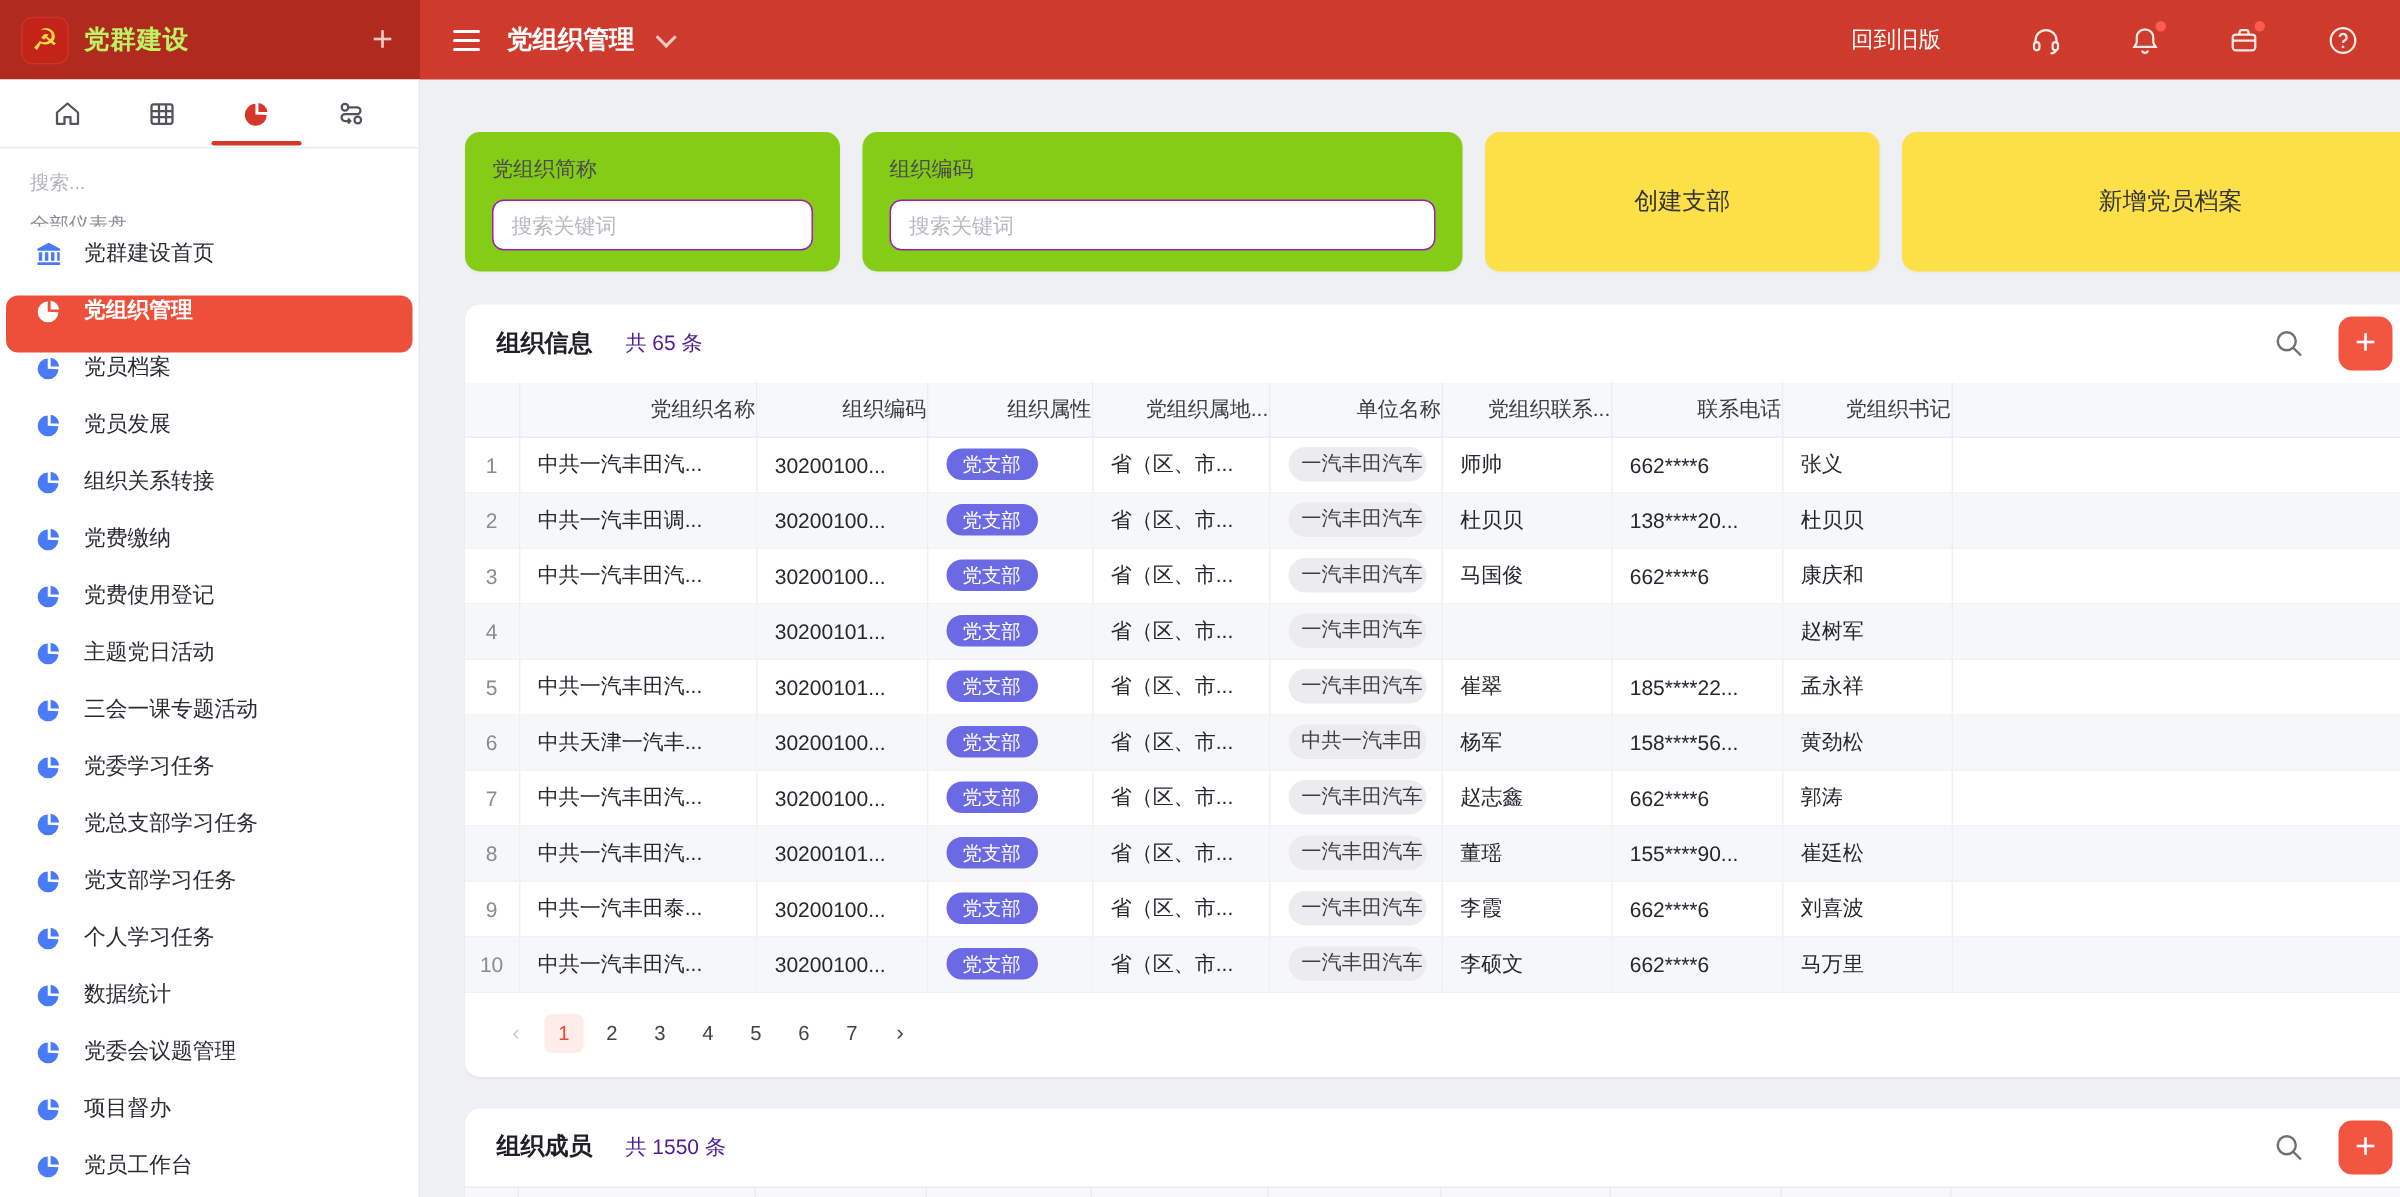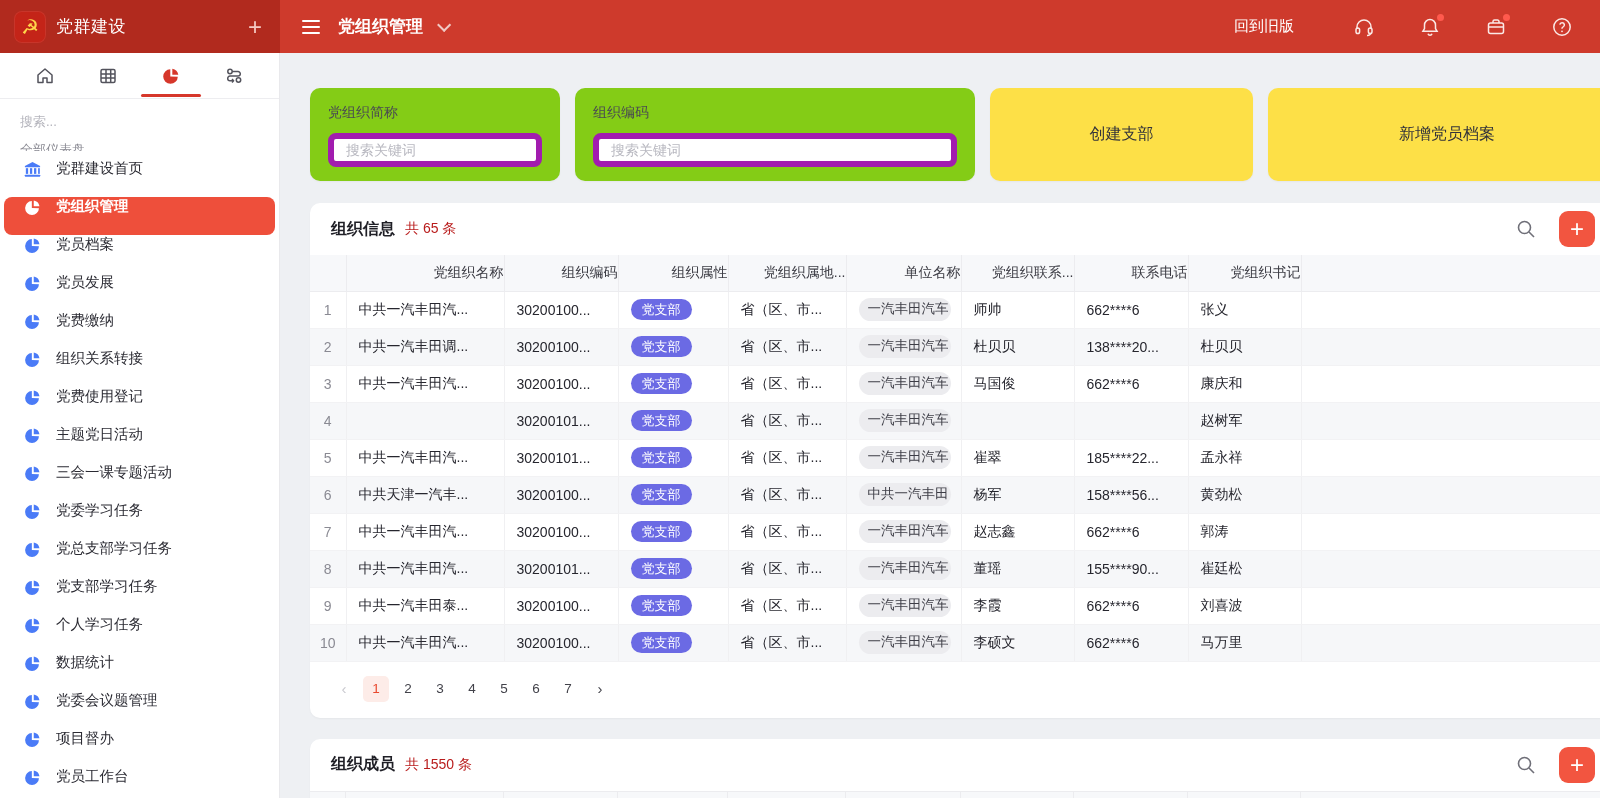--- a/index.html
+++ b/index.html
@@ -6,21 +6,21 @@
   html,body { width:1600px; height:798px; overflow:hidden; background:#eef0f3;
     font-family:"Liberation Sans","DejaVu Sans",sans-serif; }
 
   
   .topbar { display:flex; height:53px; }
   .topbar-left { width:280px; background:#b12a1e; display:flex; align-items:center;
     padding:0 18px 0 14px; gap:10px; flex-shrink:0; }
   .logo { width:32px; height:32px; border-radius:8px; background:#c42418;
     color:#ffd64a; font-size:20px; display:flex; align-items:center; justify-content:center;
     box-shadow:inset 0 0 0 1px rgba(255,255,255,.08); }
-  .app-title { color:#ffffff; font-size:17px; font-weight:normal; letter-spacing:.5px; flex:1; }
+  .app-title { color:#bef264; font-size:17px; font-weight:bold; letter-spacing:.5px; flex:1; }
   .tl-plus { color:#f5c9c3; font-size:24px; font-weight:300; line-height:1; cursor:pointer; }
   .topbar-main { flex:1; background:#ce3a2c; display:flex; align-items:center; padding:0 26px 0 22px; gap:12px; }
   .burger { display:flex; flex-direction:column; gap:4px; cursor:pointer; }
   .burger span { width:18px; height:2px; background:#fff; border-radius:2px; }
   .page-title { color:#fff; font-size:17px; font-weight:bold; margin-left:6px; }
   .caret { width:10px; height:10px; border-right:2px solid #f0c9c4; border-bottom:2px solid #f0c9c4;
     transform:rotate(45deg) translateY(-3px); margin-left:2px; }
   .tb-spacer { flex:1; }
   .old-version { display:flex; align-items:center; gap:7px; color:#fff; font-size:15px; cursor:pointer; margin-right:16px; }
   .tb-icon { position:relative; width:24px; height:24px; margin-left:30px; cursor:pointer;
@@ -44,37 +44,37 @@
   .menu-item { display:flex; align-items:flex-start; gap:14px; height:38px; padding:0 0 0 18px;
     border-radius:8px; cursor:pointer; color:#2b2b33; font-size:14.5px; }
   .menu-item.active { background:#ee4f3b; color:#fff; font-weight:bold; }
   .menu-item .mi-icon { width:20px; height:20px; display:flex; align-items:center; justify-content:center; }
 
   
   .filter-row { display:flex; gap:15px; width:1316px; margin-bottom:22px; }
   .fcard { background:#84cc16; border-radius:10px; box-shadow:0 1px 2px rgba(25,25,35,.04);
     padding:16px 18px 14px 18px; }
   .fcard .flabel { font-size:14px; color:#4a4a52; margin-bottom:11px; }
-  .fcard input { width:100%; height:34px; border:6px solid #a21caf; border-radius:8px;
+  .fcard input { width:100%; height:34px; border:1px solid #a21caf; border-radius:8px;
     padding:0 12px; font-size:14px; color:#333; outline:none; background:#fff;
     font-family:"Liberation Sans","DejaVu Sans",sans-serif; }
   .fcard input::placeholder { color:#b8b8c0; }
   .fcard.f1 { width:250px; }
   .fcard.f2 { width:400px; }
   .acard { background:#fde047; border-radius:10px; box-shadow:0 1px 2px rgba(25,25,35,.04);
     display:flex; align-items:center; justify-content:center; font-size:16px; color:#33333a; cursor:pointer; }
   .acard.a1 { width:263px; }
   .acard.a2 { width:358px; }
 
   
   .card { background:#fff; border-radius:10px; box-shadow:0 1px 2px rgba(25,25,35,.04);
     width:1312px; overflow:hidden; }
   .card-head { display:flex; align-items:center; height:52px; padding:0 27px 0 21px; }
   .card-title { font-size:16px; font-weight:bold; color:#1f1f26; }
-  .card-count { font-size:14px; color:#b91c1c; margin-left:10px; }
+  .card-count { font-size:14px; color:#4c1d95; margin-left:22px; }
   .head-spacer { flex:1; }
   .head-search { width:22px; height:22px; margin-right:22px; cursor:pointer; }
   .plus-btn { width:36px; height:36px; border-radius:9px; background:#f25540; color:#fff;
     font-size:24px; font-weight:300; display:flex; align-items:center; justify-content:center;
     cursor:pointer; line-height:1; }
 
   
   table { border-collapse:collapse; table-layout:fixed; width:100%; }
   col.c-num{width:36px} col.c-name{width:158px} col.c-code{width:114px} col.c-attr{width:110px}
   col.c-region{width:118px} col.c-unit{width:115px} col.c-contact{width:113px}
@@ -239,30 +239,30 @@
           </span>
           <span>党员发展</span>
         </div>
         <div class="menu-item">
           <span class="mi-icon">
             <svg width="19" height="19" viewBox="0 0 20 20">
   <path d="M9.3 3.2 A7.3 7.3 0 1 0 16.8 10.7 L9.3 10.4 Z" fill="#4a7bf7"></path>
   <path d="M11.3 2.7 A7.3 7.3 0 0 1 17.3 8.7 L11.3 8.7 Z" fill="#4a7bf7"></path>
             </svg>
           </span>
+          <span>组织关系转接</span>
+        </div>
+        <div class="menu-item">
+          <span class="mi-icon">
+            <svg width="19" height="19" viewBox="0 0 20 20">
+  <path d="M9.3 3.2 A7.3 7.3 0 1 0 16.8 10.7 L9.3 10.4 Z" fill="#4a7bf7"></path>
+  <path d="M11.3 2.7 A7.3 7.3 0 0 1 17.3 8.7 L11.3 8.7 Z" fill="#4a7bf7"></path>
+            </svg>
+          </span>
           <span>党费缴纳</span>
-        </div>
-        <div class="menu-item">
-          <span class="mi-icon">
-            <svg width="19" height="19" viewBox="0 0 20 20">
-  <path d="M9.3 3.2 A7.3 7.3 0 1 0 16.8 10.7 L9.3 10.4 Z" fill="#4a7bf7"></path>
-  <path d="M11.3 2.7 A7.3 7.3 0 0 1 17.3 8.7 L11.3 8.7 Z" fill="#4a7bf7"></path>
-            </svg>
-          </span>
-          <span>组织关系转接</span>
         </div>
         <div class="menu-item">
           <span class="mi-icon">
             <svg width="19" height="19" viewBox="0 0 20 20">
   <path d="M9.3 3.2 A7.3 7.3 0 1 0 16.8 10.7 L9.3 10.4 Z" fill="#4a7bf7"></path>
   <path d="M11.3 2.7 A7.3 7.3 0 0 1 17.3 8.7 L11.3 8.7 Z" fill="#4a7bf7"></path>
             </svg>
           </span>
           <span>党费使用登记</span>
         </div>

